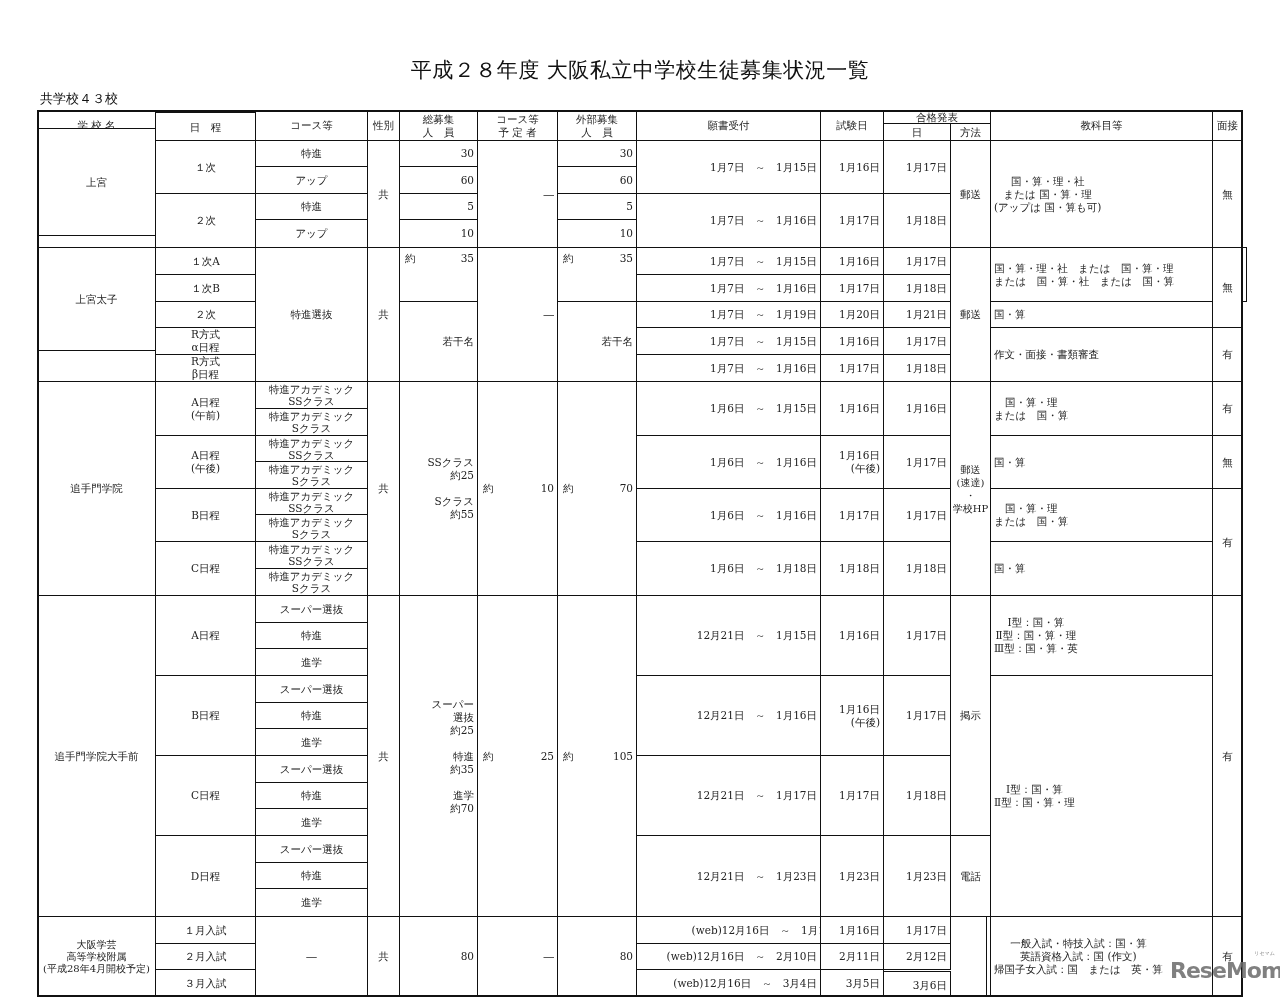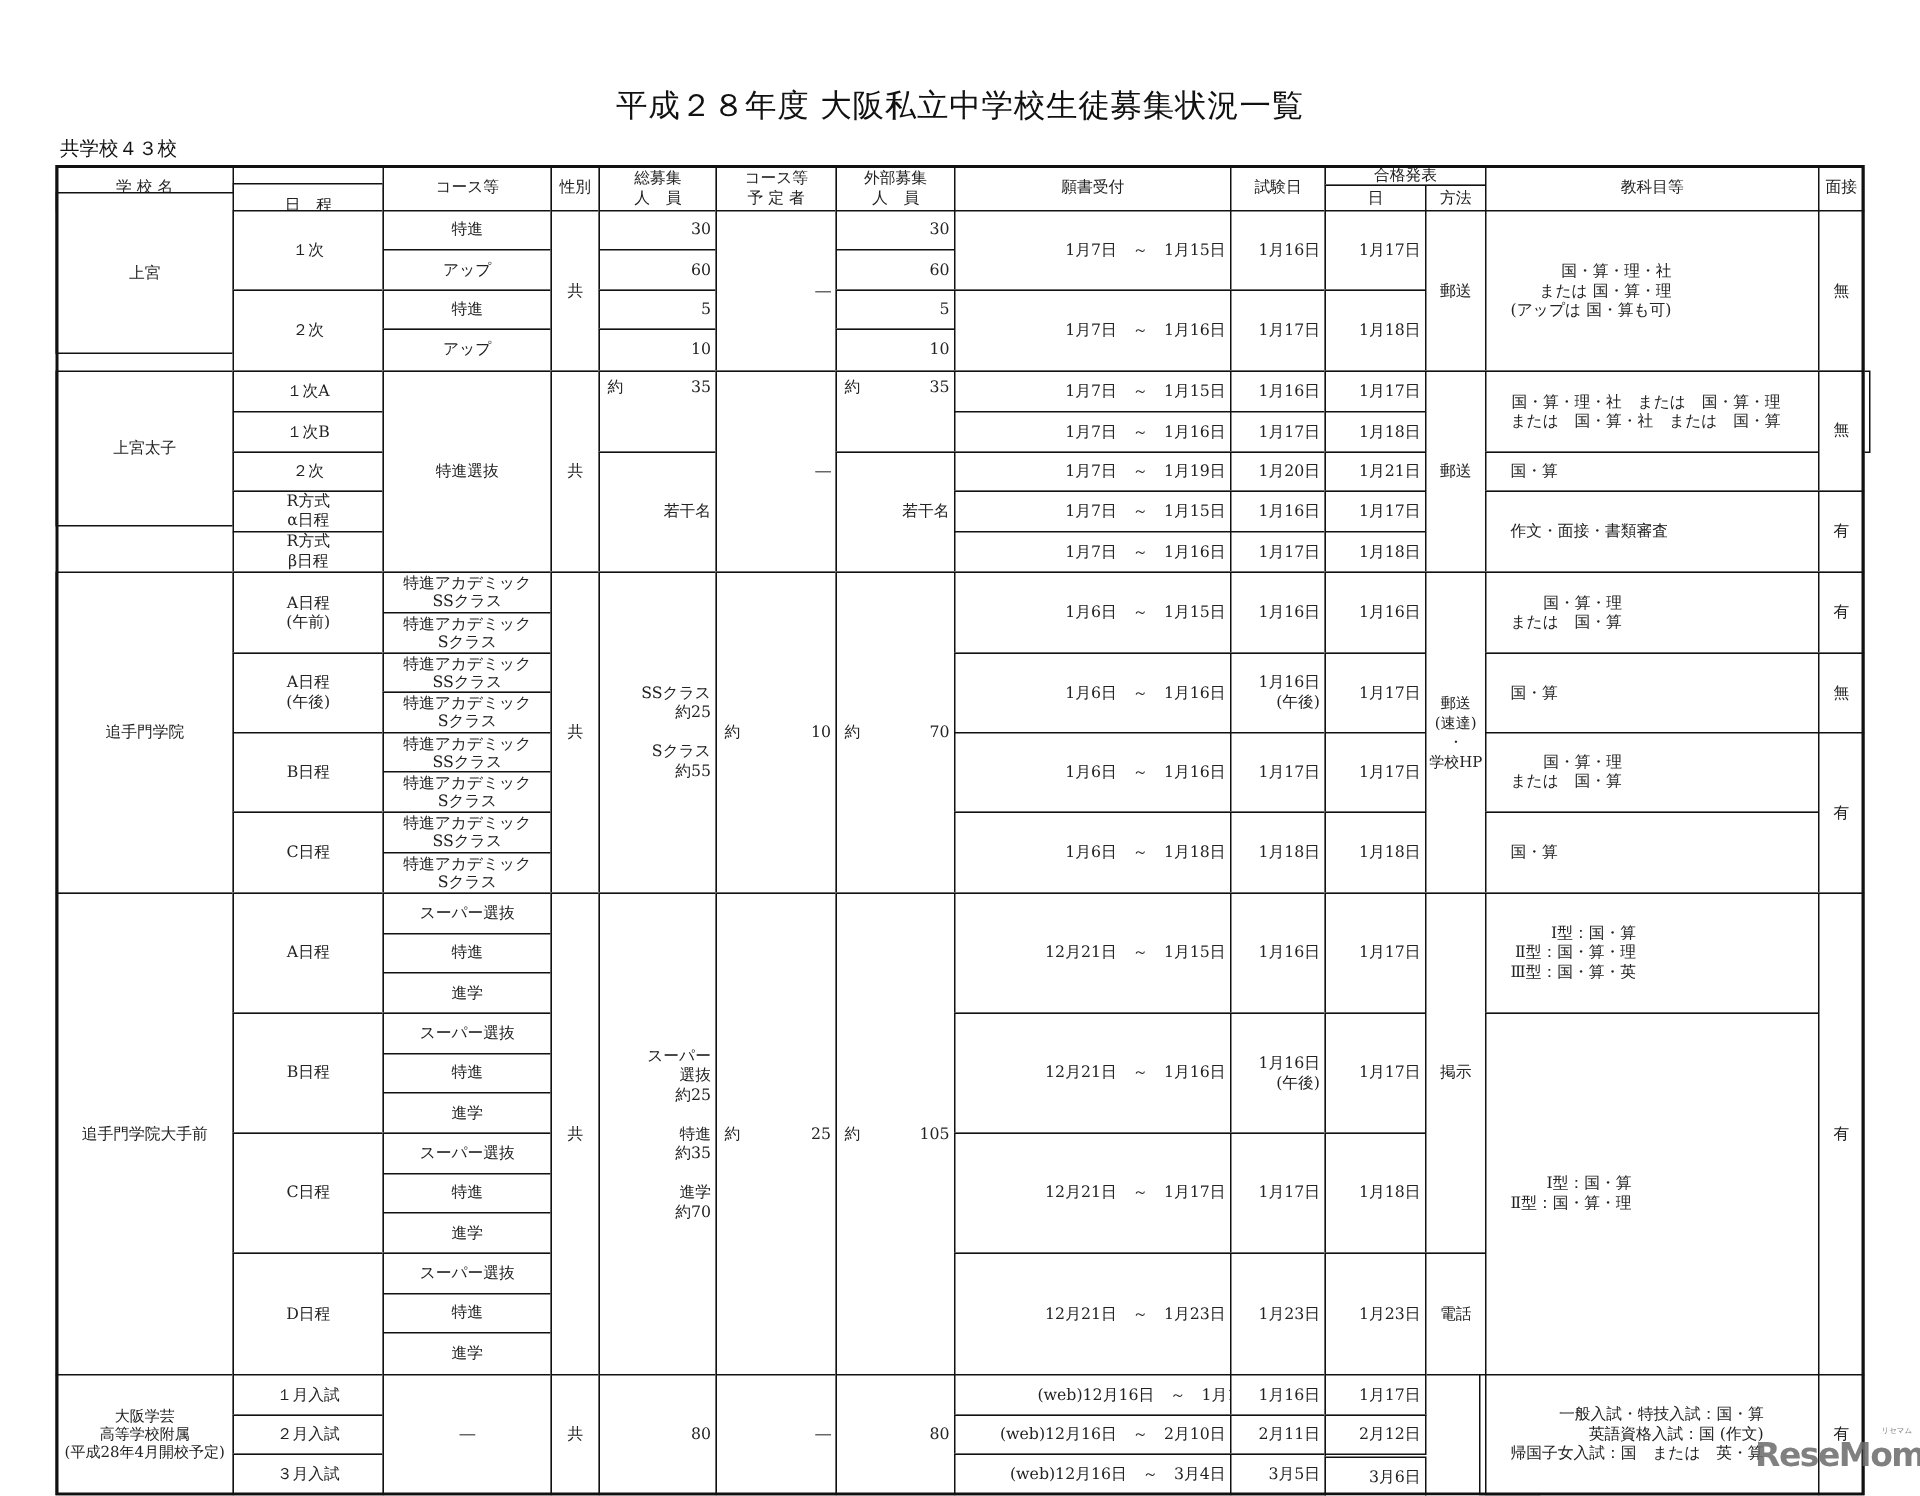--- a/index.html
+++ b/index.html
@@ -6,39 +6,39 @@
   body { width: 1280px; height: 997px; position: relative; overflow: hidden;
          font-family: "DejaVu Serif", "Liberation Serif", serif; color: #222; }
   .title { position: absolute; left: 0; width: 1280px; top: 56px; text-align: center;
            font-family: "DejaVu Sans", "Liberation Sans", sans-serif; font-size: 21px; color: #111; letter-spacing: 0.5px; }
   .subtitle { position: absolute; left: 40px; top: 90px; font-family: "DejaVu Sans", "Liberation Sans", sans-serif;
               font-size: 13px; color: #111; }
   .cell { position: absolute; box-sizing: border-box; border: 1px solid #111; background: #fff;
           display: flex; align-items: center; justify-content: center; text-align: center;
           font-size: 10.5px; line-height: 13px; white-space: pre-line; overflow: hidden; }
   .r { justify-content: flex-end; padding-right: 3px; text-align: right; }
-  .l { justify-content: flex-start; padding-left: 16px; text-align: right; }
+  .l { justify-content: flex-start; padding-left: 3px; text-align: center; }
   .split { justify-content: space-between; padding: 0 3px 0 5px; }
   .top { align-items: flex-start; padding-top: 4px; }
   .frame { position: absolute; left: 37px; top: 110px; width: 1206px; height: 887px; box-sizing: border-box;
            border: 2px solid #111; pointer-events: none; }
   .watermark { position: absolute; left: 1170px; top: 958px; font-family: "DejaVu Sans", "Liberation Sans", sans-serif;
                font-weight: bold; font-size: 22px; color: #6b6b6b; letter-spacing: -1px; opacity: 0.85; }
   .watermark small { position: absolute; top: -8px; right: 8px; font-size: 5px; font-weight: normal; letter-spacing: 0; }
 </style>
 </head>
 <body>
 
 <div class="title">平成２８年度 大阪私立中学校生徒募集状況一覧</div>
 <div class="subtitle">共学校４３校</div>
 
 <div id="table">
 
   <div class="cell" style="left:37px;top:110px;width:119px;height:31px">学 校 名</div>
-  <div class="cell" style="left:155px;top:122px;width:101px;height:31px">日　程</div>
+  <div class="cell" style="left:155px;top:112px;width:101px;height:31px">日　程</div>
   <div class="cell" style="left:255px;top:110px;width:113px;height:31px">コース等</div>
   <div class="cell" style="left:367px;top:110px;width:33px;height:31px">性別</div>
   <div class="cell" style="left:399px;top:110px;width:79px;height:31px">総募集
 人　員</div>
   <div class="cell" style="left:477px;top:110px;width:81px;height:31px">コース等
 予 定 者</div>
   <div class="cell" style="left:557px;top:110px;width:80px;height:31px">外部募集
 人　員</div>
   <div class="cell" style="left:636px;top:110px;width:185px;height:31px">願書受付</div>
   <div class="cell" style="left:820px;top:110px;width:64px;height:31px">試験日</div>

